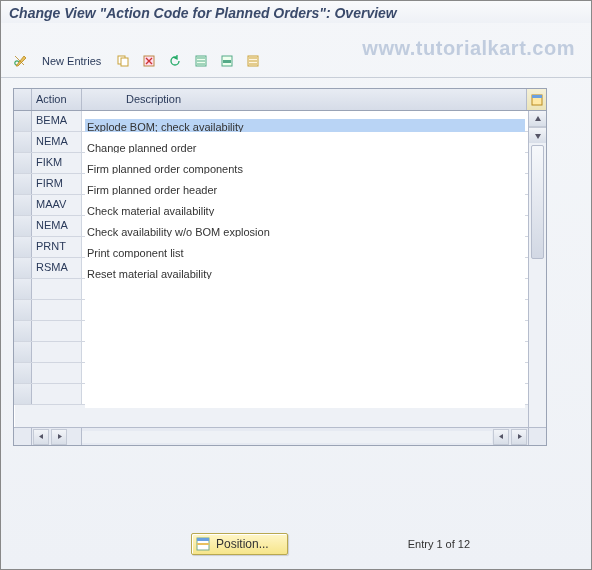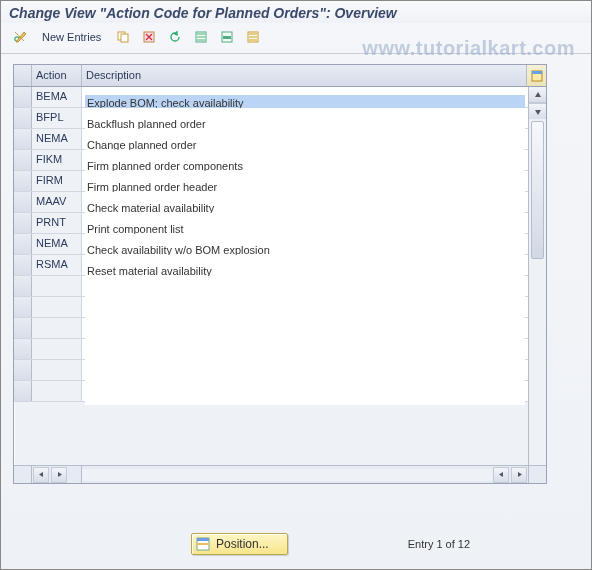--- a/index.html
+++ b/index.html
@@ -25,20 +25,21 @@
     font-style: italic;
     color: #3a4a6b;
     background: linear-gradient(#f9fafc, #eef1f6);
   }
   .toolbar {
     display: flex;
     align-items: flex-start;
     gap: 4px;
     padding: 4px 8px 6px 8px;
     border-bottom: 1px solid #c8ced8;
+    margin-top: 24px;
   }
   .tb-btn {
     display: inline-flex;
     align-items: center;
     justify-content: center;
     width: 22px; height: 20px;
     border: 1px solid transparent;
     border-radius: 2px;
     cursor: pointer;
   }
@@ -58,34 +59,34 @@
     letter-spacing: 0.5px;
     pointer-events: none;
   }
   .content {
     padding: 10px 12px 0 12px;
   }
   .grid-frame {
     border: 1px solid #9aa3b5;
     background: #eef1f6;
     width: 534px;
-    height: 420px;
+    height: 358px;
     display: flex;
     flex-direction: column;
     box-shadow: inset 1px 1px 0 #fff;
   }
   .grid-header {
     display: flex;
     height: 22px;
     background: linear-gradient(#e8ecf3, #d6dce8);
     border-bottom: 1px solid #9aa3b5;
   }
   .gh-sel { width: 18px; border-right: 1px solid #b5bccc; }
   .gh-act { width: 50px; border-right: 1px solid #b5bccc; padding: 4px 4px; color: #2a3a5a;}
-  .gh-desc { flex: 1; padding: 4px 4px; color:#2a3a5a;}
+  .gh-desc { flex: 1; padding: 4px 4px; color:#2a3a5a;margin-left:40px;}
   .gh-tools {
     width: 20px;
     display:flex; align-items:center; justify-content:center;
     border-left: 1px solid #b5bccc;
     background: linear-gradient(#f4f0d8,#ece4b8);
   }
   .grid-body {
     display: flex;
     flex: 1;
     overflow: hidden;
@@ -269,52 +270,47 @@
       </div>
       <div class="grid-body">
         <div class="rows" id="rows">
             <div class="row selected">
               <div class="row-sel"></div>
               <div class="row-act">BEMA</div>
               <div class="row-desc"><input type="text" value="Explode BOM; check availability" style=""></div>
             </div>
             <div class="row">
               <div class="row-sel"></div>
-              <div class="row-act">BFPL</div>
-              <div class="row-desc"><input type="text" value="Backflush planned order" style=""></div>
-            </div>
-            <div class="row">
-              <div class="row-sel"></div>
               <div class="row-act">NEMA</div>
               <div class="row-desc"><input type="text" value="Change planned order" style=""></div>
             </div>
             <div class="row">
               <div class="row-sel"></div>
               <div class="row-act">FIKM</div>
               <div class="row-desc"><input type="text" value="Firm planned order components" style=""></div>
             </div>
             <div class="row">
               <div class="row-sel"></div>
               <div class="row-act">FIRM</div>
               <div class="row-desc"><input type="text" value="Firm planned order header" style=""></div>
             </div>
             <div class="row">
               <div class="row-sel"></div>
               <div class="row-act">MAAV</div>
               <div class="row-desc"><input type="text" value="Check material availability" style=""></div>
             </div>
             <div class="row">
               <div class="row-sel"></div>
+              <div class="row-act">NEMA</div>
+              <div class="row-desc"><input type="text" value="Check availability w/o BOM explosion" style=""></div>
+            </div>
+            <div class="row">
+              <div class="row-sel"></div>
               <div class="row-act">PRNT</div>
               <div class="row-desc"><input type="text" value="Print component list" style=""></div>
-            </div>
-            <div class="row">
-              <div class="row-sel"></div>
-              <div class="row-act">NEMA</div>
-              <div class="row-desc"><input type="text" value="Check availability w/o BOM explosion" style=""></div>
             </div>
             <div class="row">
               <div class="row-sel"></div>
               <div class="row-act">RSMA</div>
               <div class="row-desc"><input type="text" value="Reset material availability" style=""></div>
             </div>
             <div class="row empty">
               <div class="row-sel"></div>
               <div class="row-act"></div>
               <div class="row-desc"><input type="text" value="" style=""></div>

